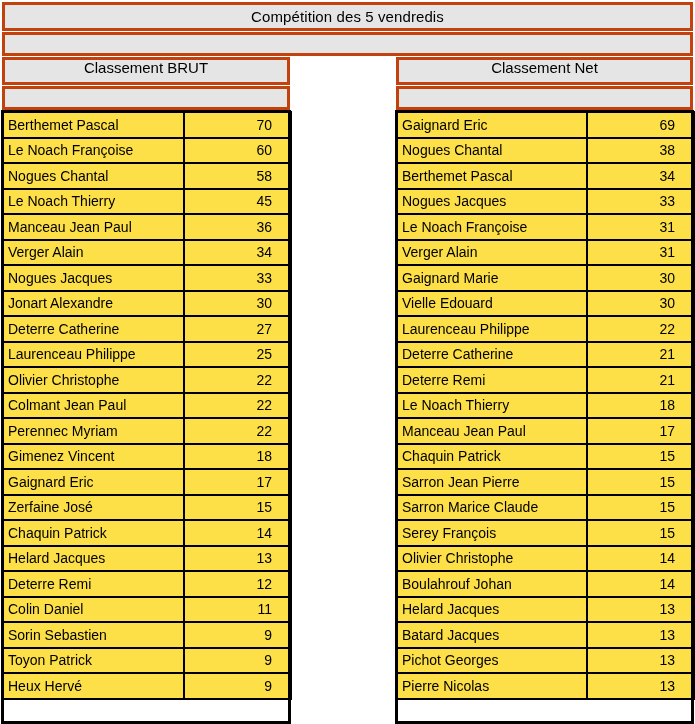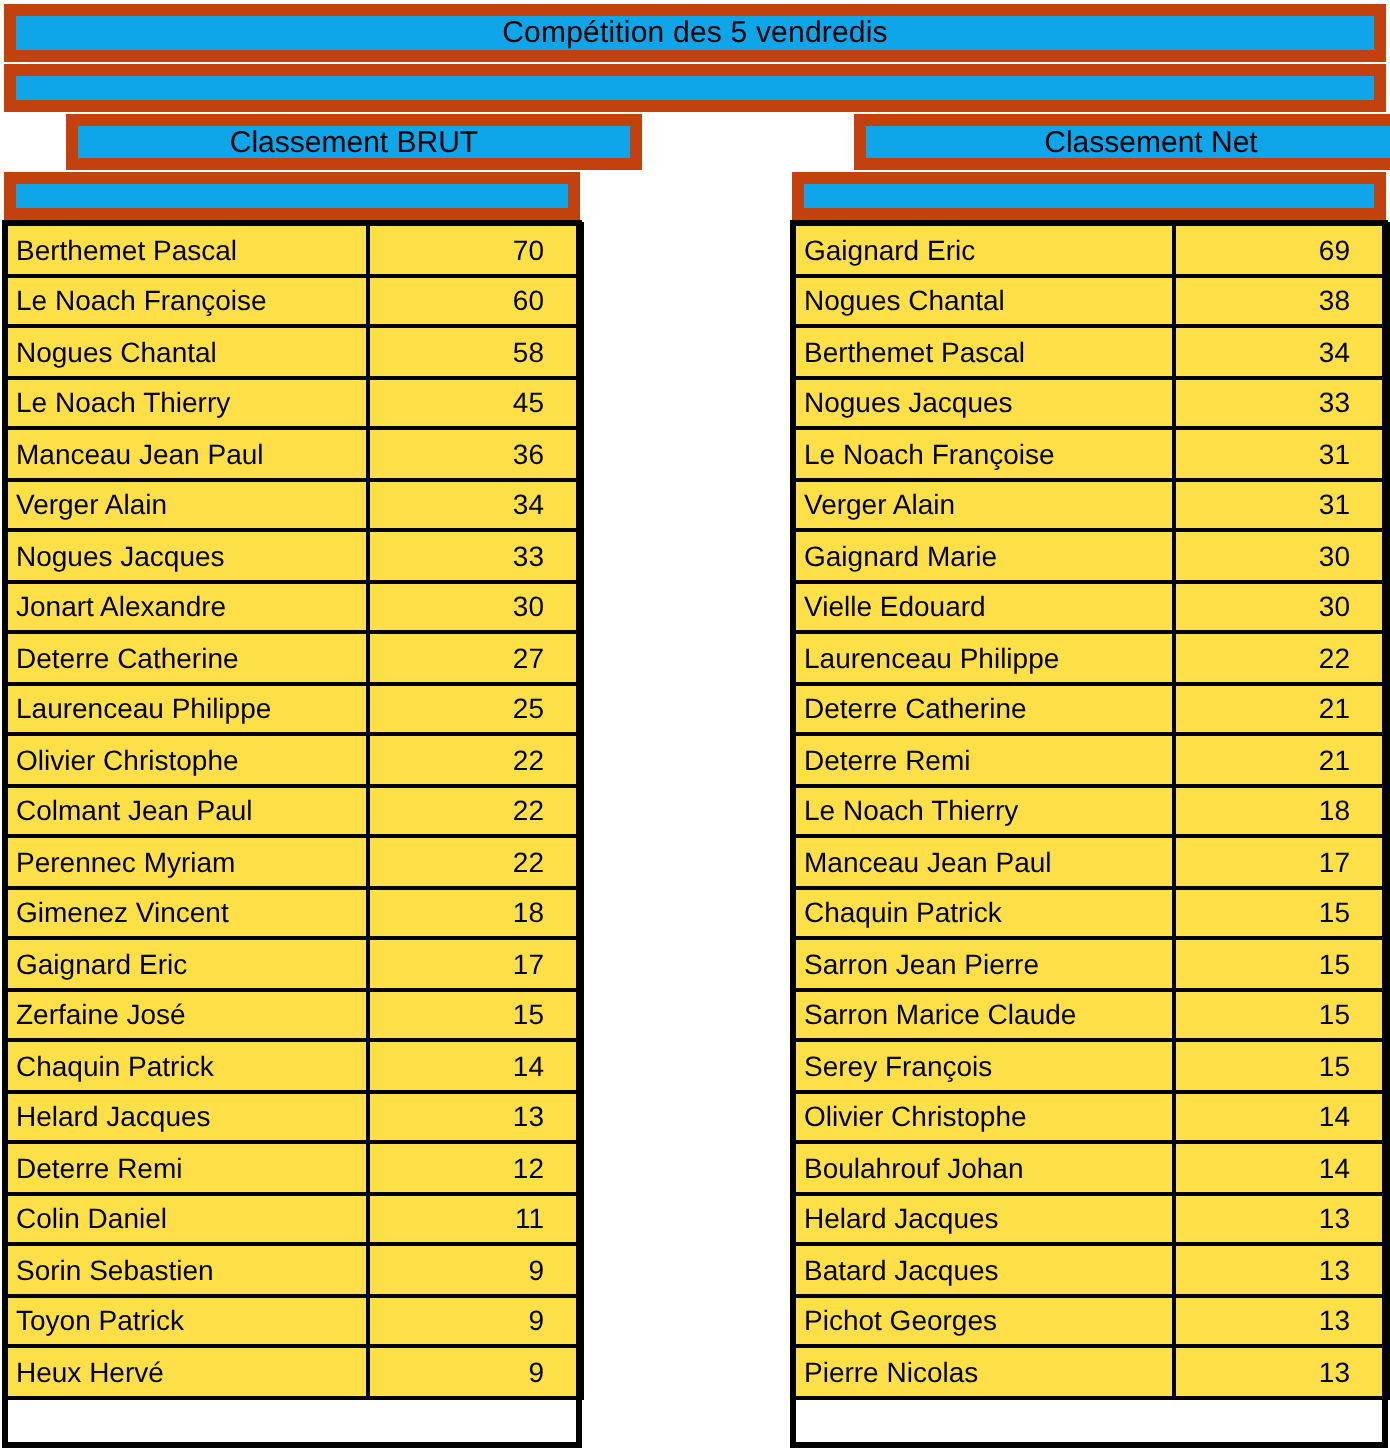--- a/index.html
+++ b/index.html
@@ -19,22 +19,22 @@
     position: relative;
     width: 695px;
     height: 724px;
     box-sizing: border-box;
     background: #ffffff;
   }
 
   
   .box {
     box-sizing: border-box;
-    border: 6px solid #c2410c;
-    background: #0ea5e9;
+    border: 3px solid #c2410c;
+    background: #e5e5e5;
   }
 
   
   .title-row {
     position: absolute;
     left: 2px;
     top: 2px;
     width: 691px;
     height: 29px;
     display: flex;
@@ -55,23 +55,22 @@
     top: 32px;
     width: 691px;
     height: 24px;
   }
 
   
   .section-header {
     position: absolute;
     height: 28px;
     display: flex;
-    align-items: flex-end;
+    align-items: flex-start;
     justify-content: center;
-    margin-left: 31px;
   }
   .section-header.left  { left: 2px;   top: 57px; width: 288px; }
   .section-header.right { left: 396px; top: 57px; width: 297px; }
   .section-header-text {
     font-size: 15px;
     line-height: 1;
     white-space: nowrap;
   }
 
   

